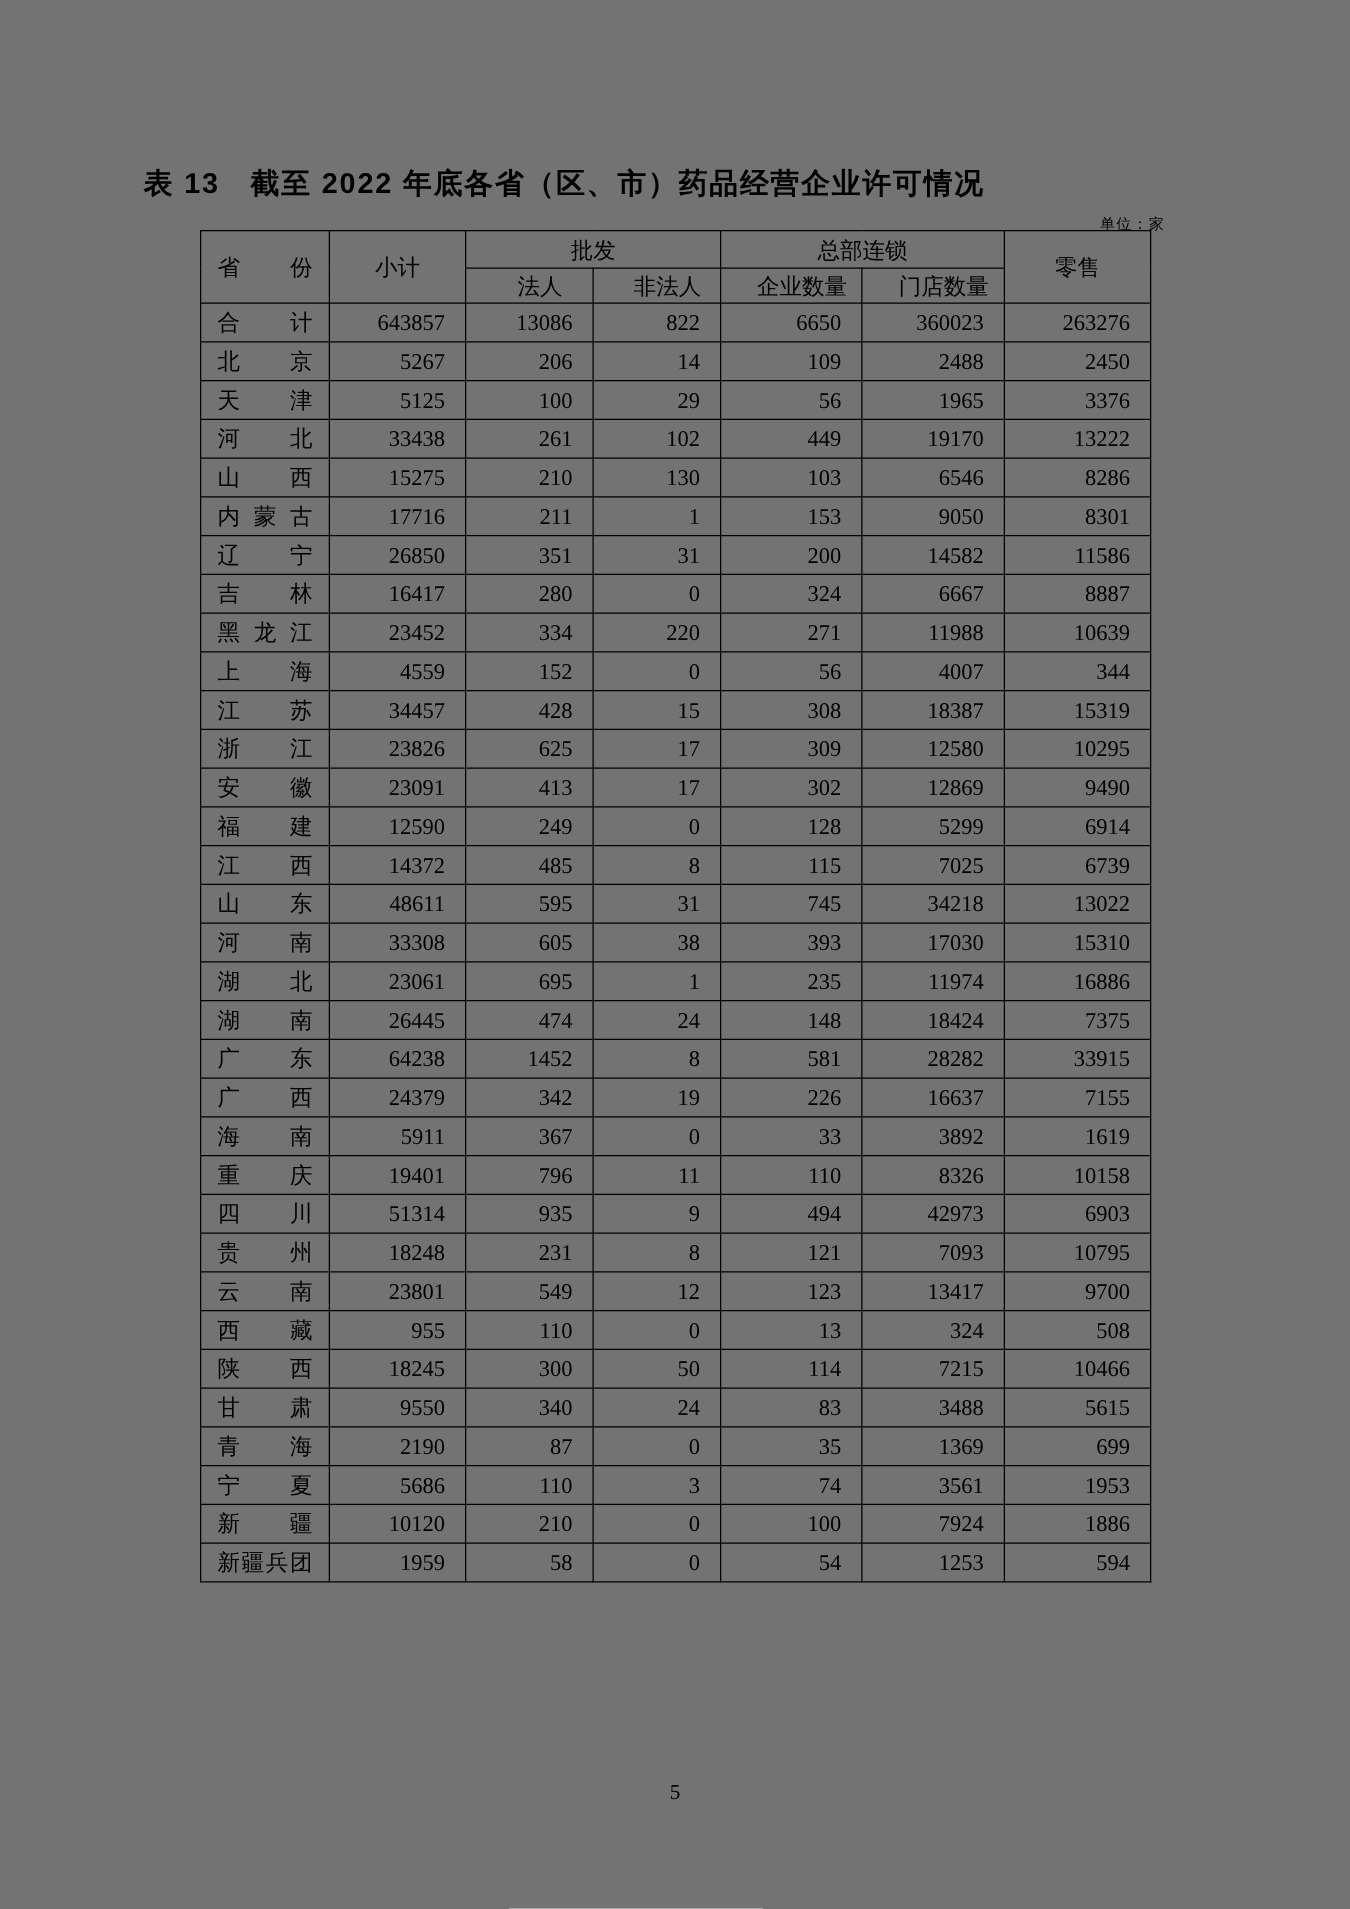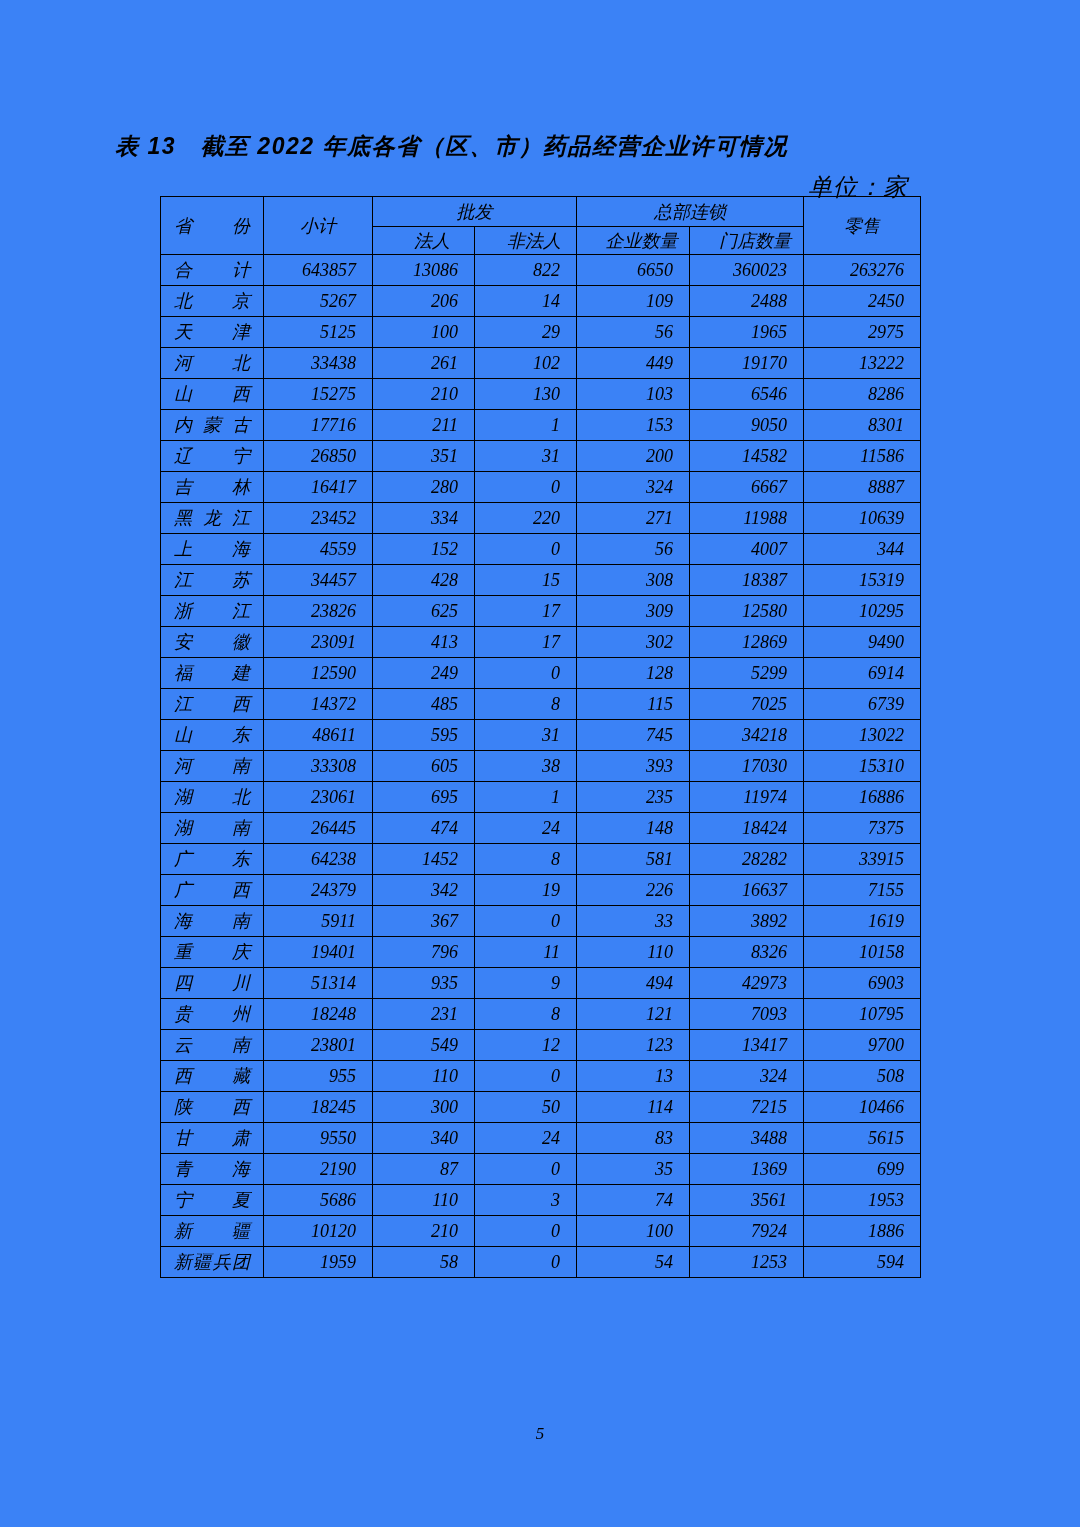--- a/index.html
+++ b/index.html
@@ -1,47 +1,46 @@
 <!DOCTYPE html>
 <html><head>
 <meta charset="utf-8">
 <style>
   * { margin: 0; padding: 0; box-sizing: border-box; }
   html, body { background: #ffffff; }
   .page {
     position: relative;
     width: 1080px;
     height: 1527px;
-    background: #3b82f6;
+    background: #737373;
     color: #000000;
     font-family: "Liberation Serif", "DejaVu Serif", serif;
     overflow: hidden;
-    font-style: italic;
   }
   .doc-title {
     position: absolute;
     left: 115px;
     top: 131px;
     font-family: "Liberation Sans", "DejaVu Sans", sans-serif;
     font-weight: bold;
     font-size: 23px;
     letter-spacing: 1.5px;
     white-space: nowrap;
   }
   .unit-note {
     position: absolute;
-    right: 172px;
+    right: 148px;
     top: 171px;
-    font-size: 24px;
+    font-size: 12px;
     letter-spacing: 1px;
   }
   table.stat-table {
     position: absolute;
     left: 160px;
-    top: 196px;
+    top: 184px;
     width: 760px;
     border-collapse: collapse;
     table-layout: fixed;
   }
   .stat-table th, .stat-table td {
     border: 1px solid #000000;
     font-weight: normal;
     font-size: 18px;
     vertical-align: middle;
     padding: 0;
@@ -132,21 +131,21 @@
         </tr>
         <tr>
           <td>
             <div class="prov-wrap">天津</div>
           </td>
           <td class="num">5125</td>
           <td class="num">100</td>
           <td class="num">29</td>
           <td class="num">56</td>
           <td class="num">1965</td>
-          <td class="num">2975</td>
+          <td class="num">3376</td>
         </tr>
         <tr>
           <td>
             <div class="prov-wrap">河北</div>
           </td>
           <td class="num">33438</td>
           <td class="num">261</td>
           <td class="num">102</td>
           <td class="num">449</td>
           <td class="num">19170</td>

